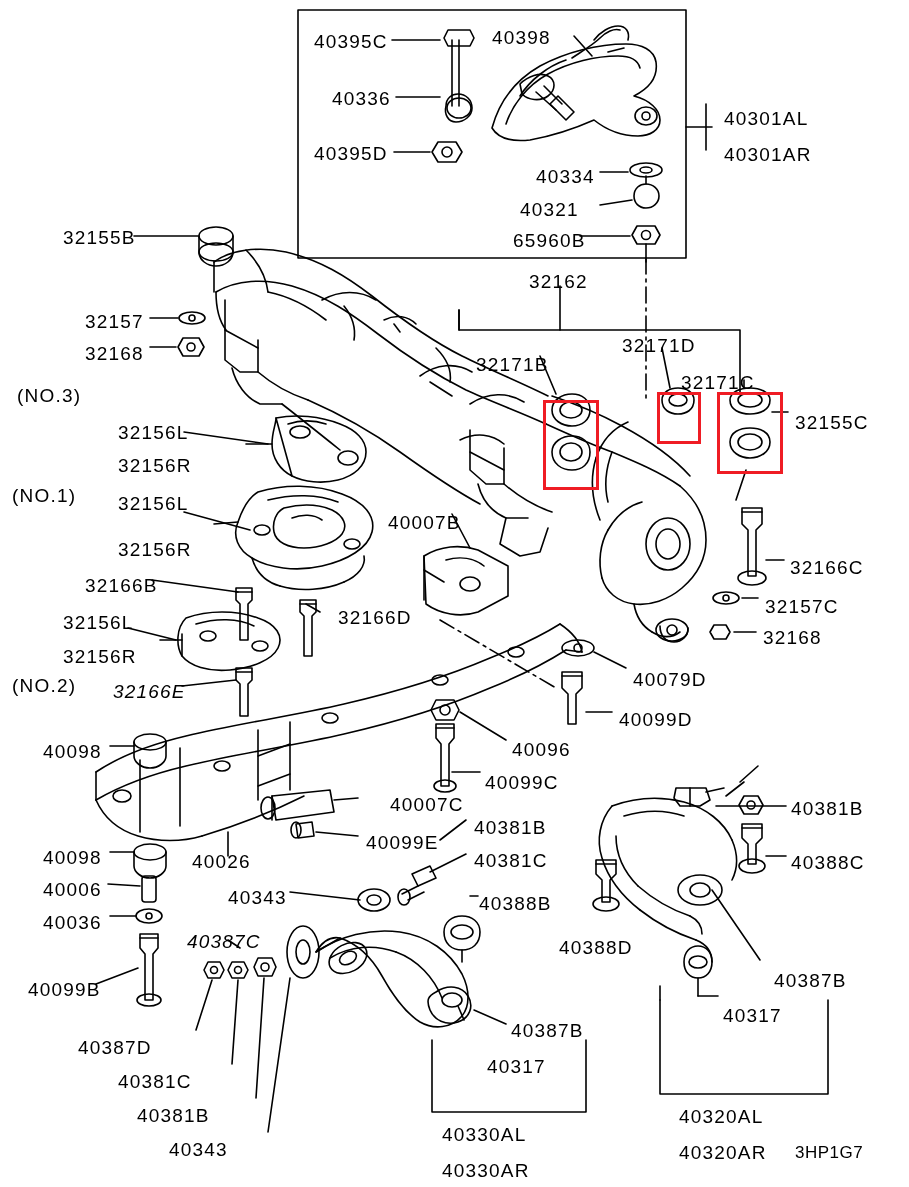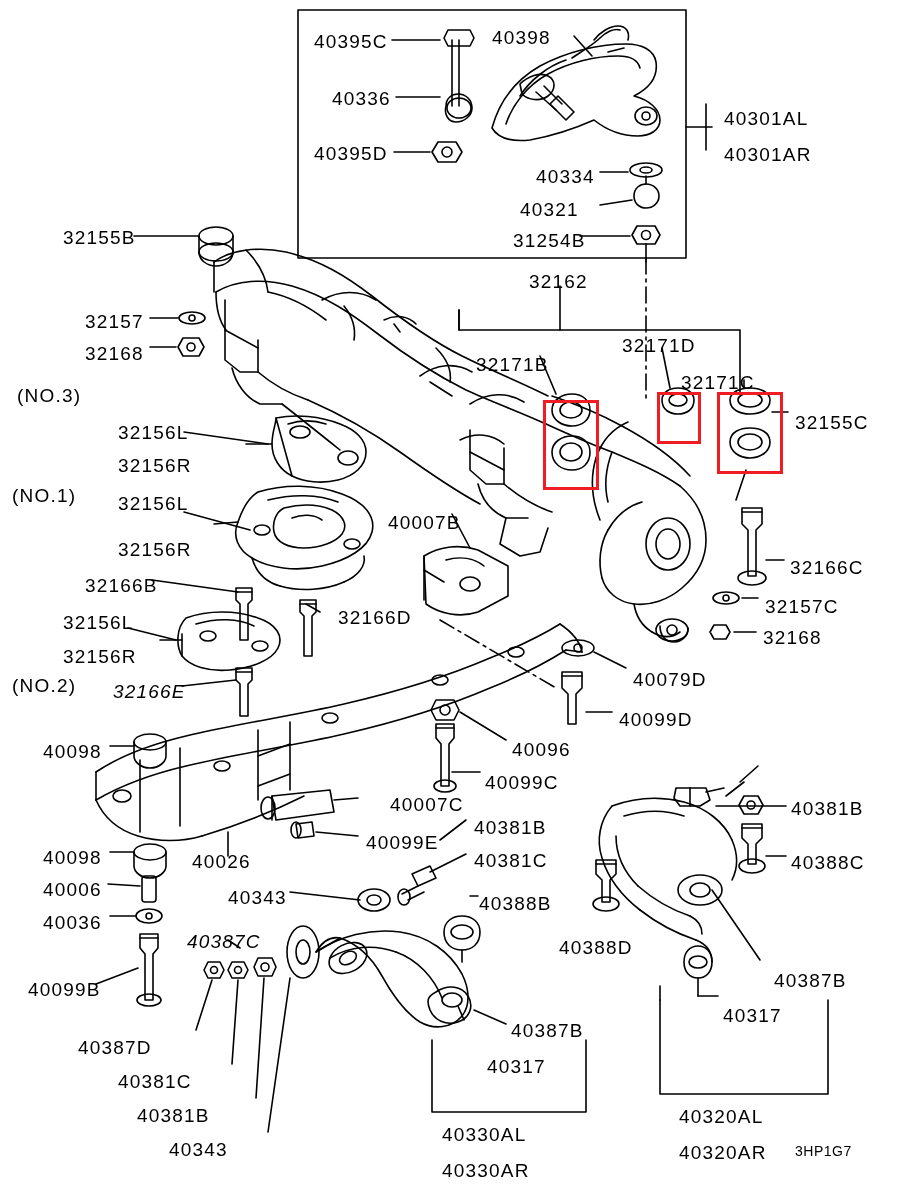--- a/index.html
+++ b/index.html
@@ -25,21 +25,21 @@
   .lbl {
     position: absolute;
     font-family: "Liberation Sans", sans-serif;
     font-size: 19px;
     letter-spacing: 1.2px;
     color: #000000;
     white-space: nowrap;
     line-height: 1;
   }
   .lbl.code {
-    font-size: 14px;
+    font-size: 17px;
     letter-spacing: 0.5px;
   }
   .hl {
     position: absolute;
     border: 3px solid #ef1c24;
     box-sizing: border-box;
     background: transparent;
   }
 </style>
 </head>
@@ -418,21 +418,21 @@
   <div class="hl" style="left:717px;top:392px;width:66px;height:82px;"></div>
 
   <div class="lbl" style="left:314px;top:32px;">40395C</div>
   <div class="lbl" style="left:492px;top:28px;">40398</div>
   <div class="lbl" style="left:332px;top:89px;">40336</div>
   <div class="lbl" style="left:724px;top:109px;">40301AL</div>
   <div class="lbl" style="left:724px;top:145px;">40301AR</div>
   <div class="lbl" style="left:314px;top:144px;">40395D</div>
   <div class="lbl" style="left:536px;top:167px;">40334</div>
   <div class="lbl" style="left:520px;top:200px;">40321</div>
-  <div class="lbl" style="left:513px;top:231px;">31254B</div>
+  <div class="lbl" style="left:513px;top:231px;">65960B</div>
   <div class="lbl" style="left:63px;top:228px;">32155B</div>
   <div class="lbl" style="left:529px;top:272px;">32162</div>
   <div class="lbl" style="left:85px;top:312px;">32157</div>
   <div class="lbl" style="left:85px;top:344px;">32168</div>
   <div class="lbl" style="left:622px;top:336px;">32171D</div>
   <div class="lbl" style="left:476px;top:355px;">32171B</div>
   <div class="lbl" style="left:681px;top:373px;">32171C</div>
   <div class="lbl" style="left:17px;top:386px;">(NO.3)</div>
   <div class="lbl" style="left:118px;top:423px;">32156L</div>
   <div class="lbl" style="left:795px;top:413px;">32155C</div>

